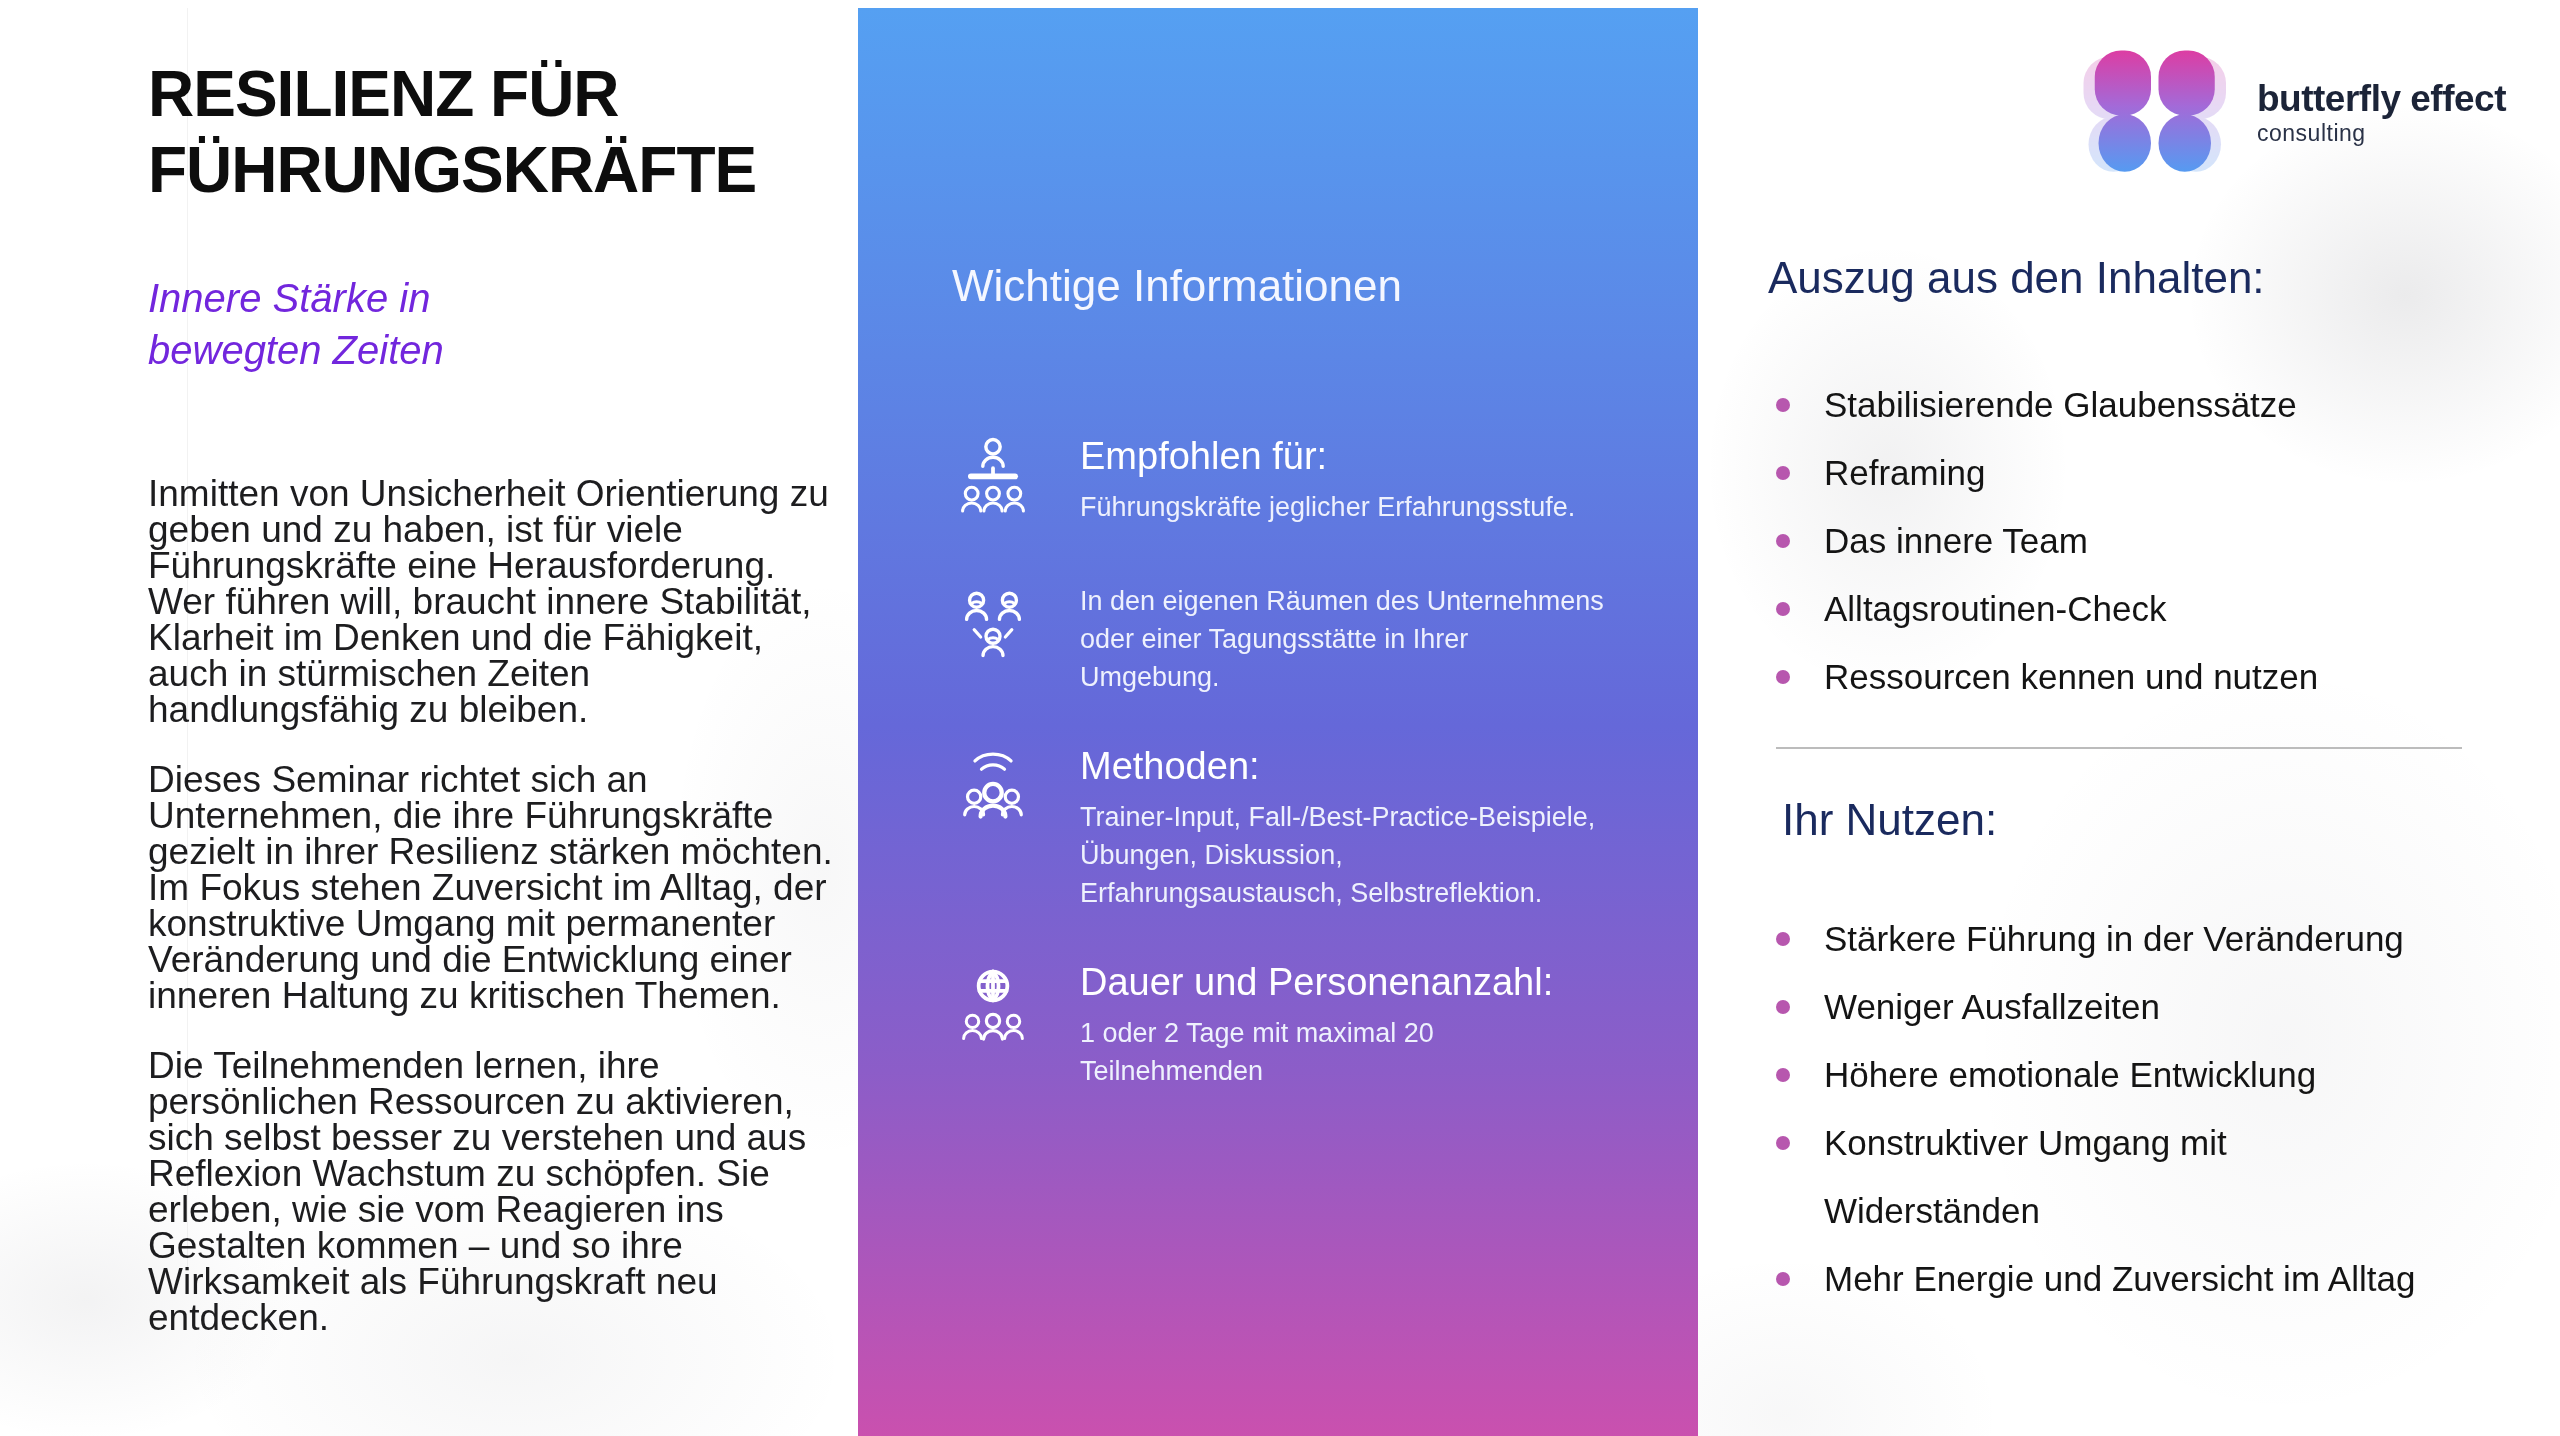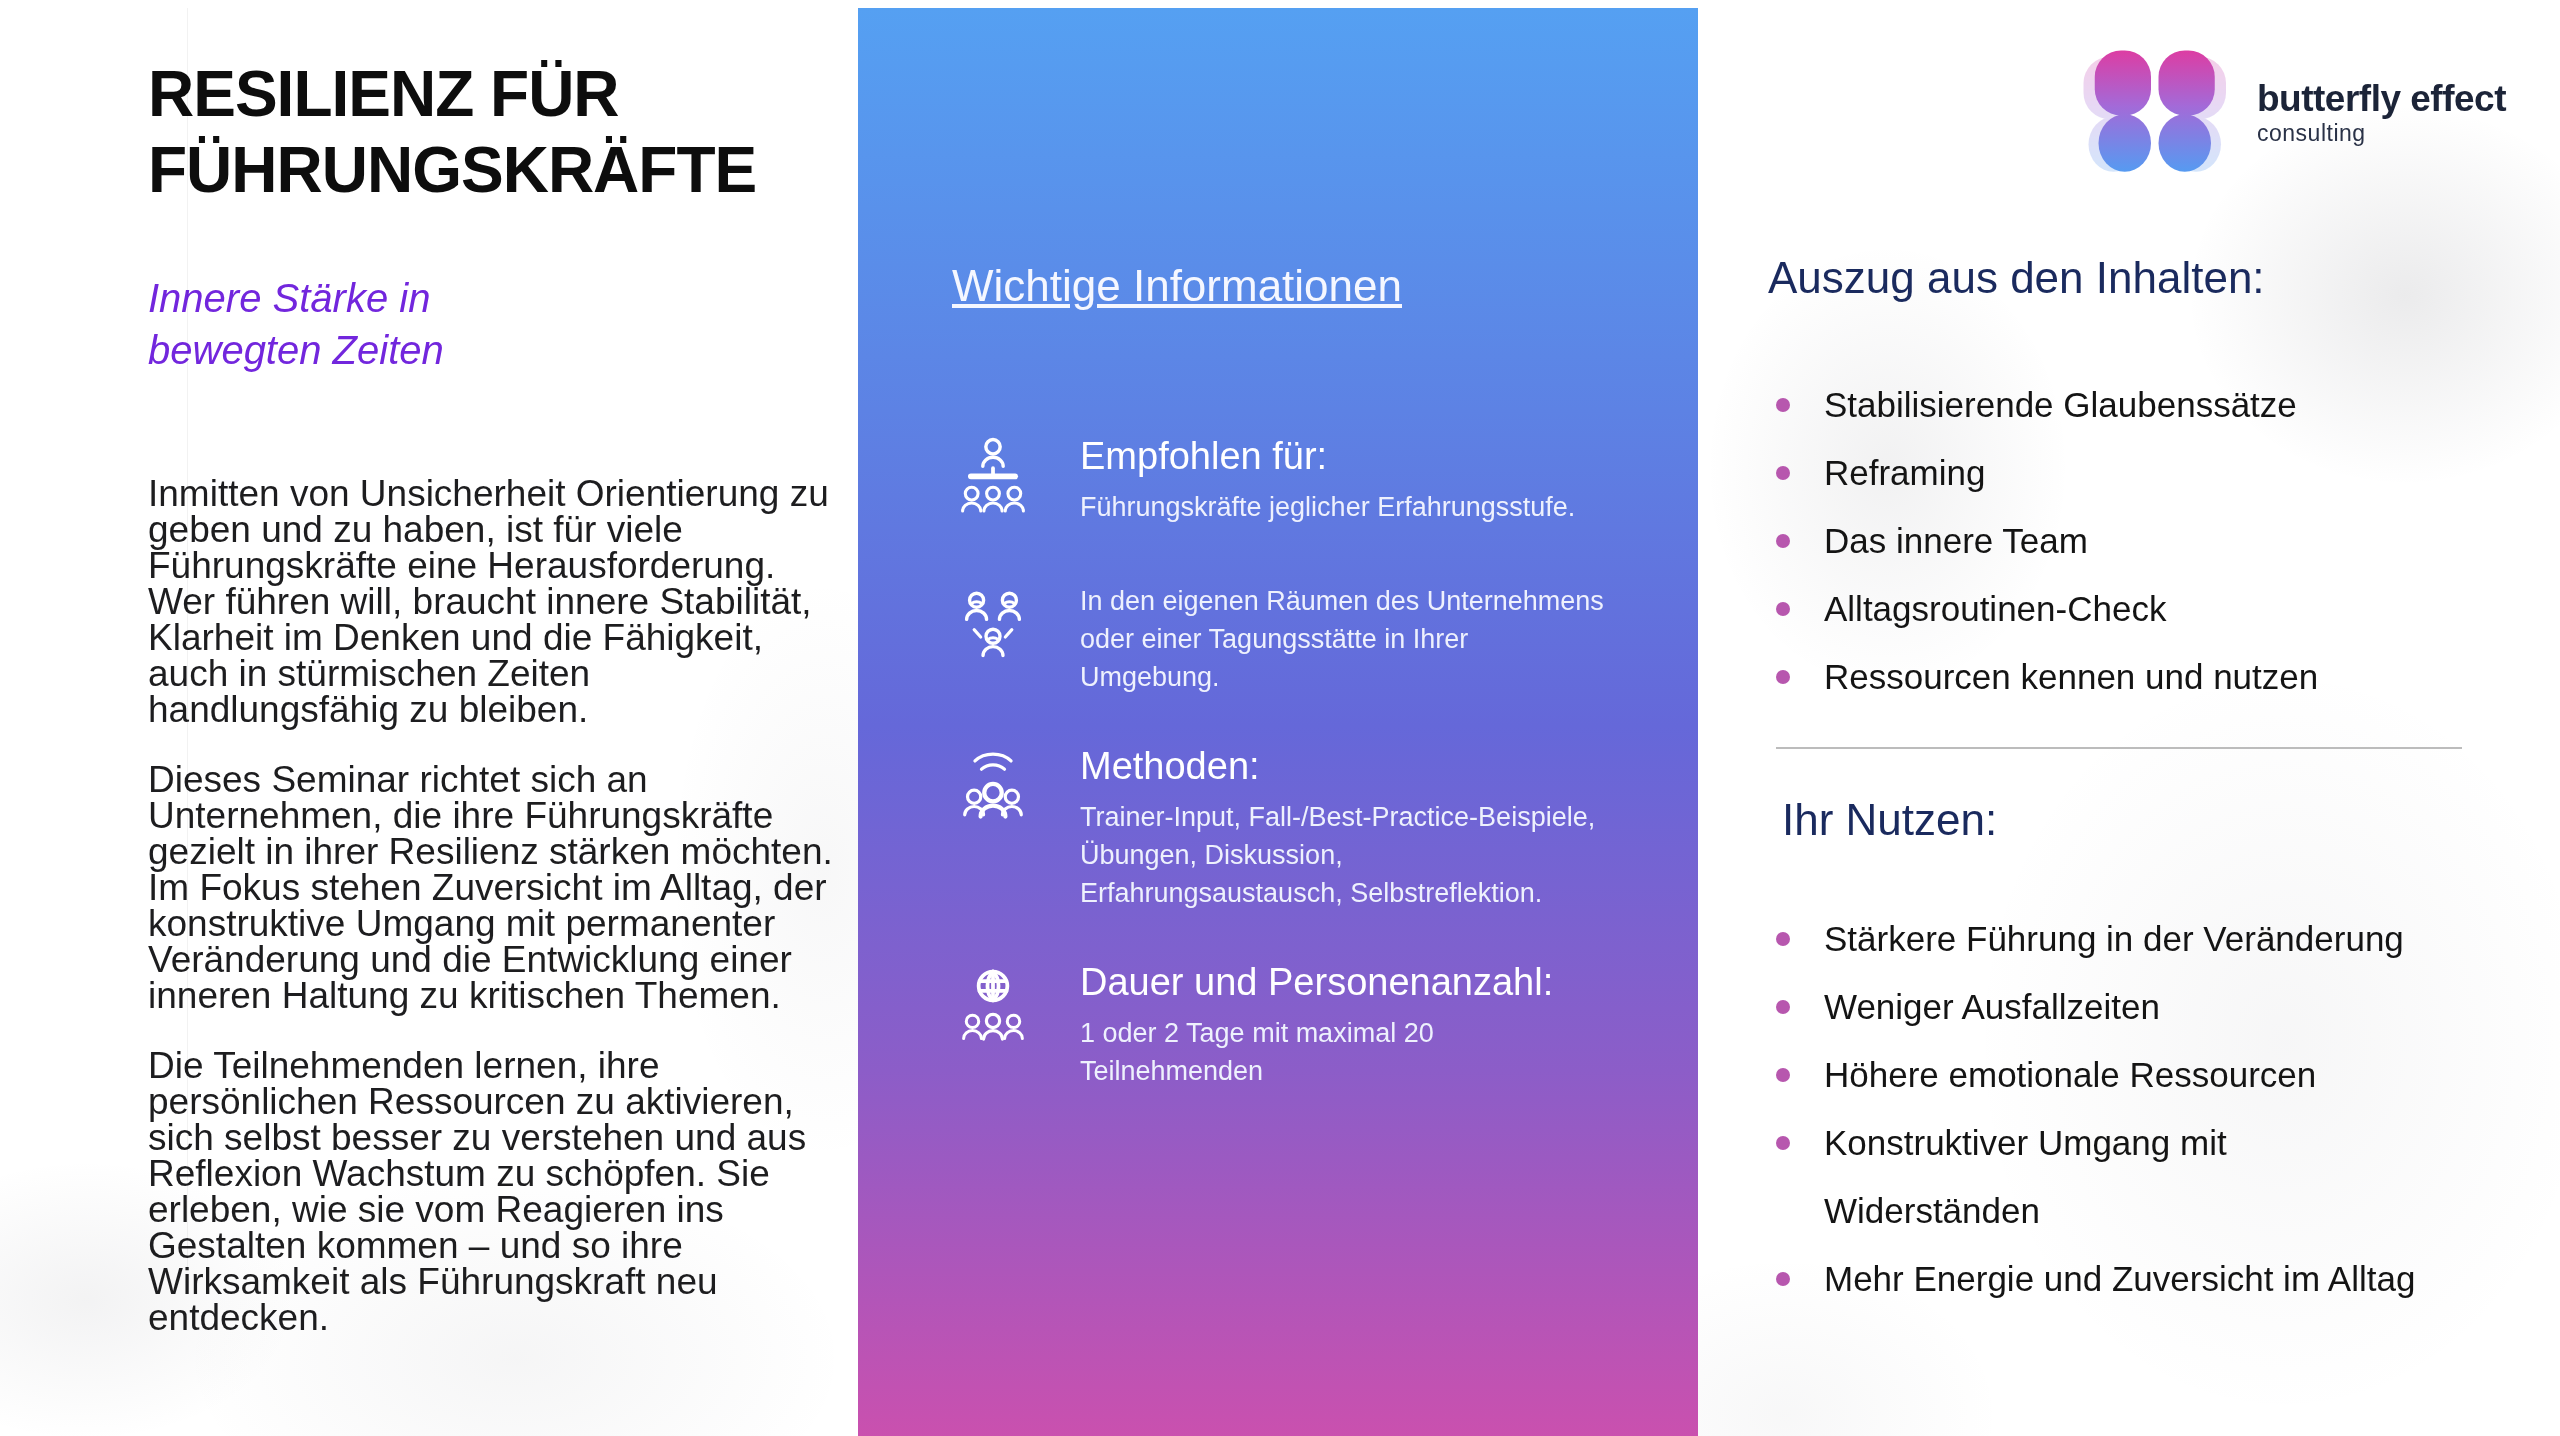--- a/index.html
+++ b/index.html
@@ -27,21 +27,21 @@
 
   
   .left-inner{position:absolute;left:148px;top:48px;width:700px;}
   .page-title{width:660px;font-size:64px;line-height:76px;font-weight:800;letter-spacing:-1px;color:#0d0d0d;margin:0;}
   .subtitle{width:440px;margin-top:64px;font-size:40px;line-height:52px;font-style:italic;font-weight:500;color:#7226dd;}
   .intro{margin-top:100px;width:692px;}
   .intro p{margin:0 0 34px 0;font-size:37px;line-height:36px;color:#1d1d1f;}
 
   
   .mid-inner{position:absolute;left:94px;top:250px;width:700px;color:#fff;}
-  .mid-heading{font-size:44px;line-height:56px;font-weight:400;color:#f5f7ff;margin:0 0 118px 0;text-decoration:underline;}
+  .mid-heading{font-size:44px;line-height:56px;font-weight:400;color:#f5f7ff;margin:0 0 118px 0;}
   .info-section{display:flex;gap:46px;margin-bottom:46px;}
   .info-section.first{margin-bottom:56px;}
   .info-icon{flex:0 0 82px;width:82px;height:92px;}
   .info-icon svg{width:82px;height:92px;display:block;}
   .info-title{font-size:38px;line-height:48px;font-weight:400;color:#ffffff;margin:0 0 8px 0;}
   .info-body{width:524px;font-size:27px;line-height:38px;color:#eef1fd;margin:0;}
 
   
   .right-inner{position:absolute;left:70px;top:243px;width:740px;}
   .right-heading{font-size:44px;line-height:54px;font-weight:500;color:#1a2a5e;margin:0;}
@@ -211,21 +211,21 @@
         <li>Ressourcen kennen und nutzen</li>
       </ul>
 
       <div class="divider"></div>
 
       <h2 class="right-heading benefits-heading">Ihr Nutzen:</h2>
 
       <ul class="dot-list benefits">
         <li>Stärkere Führung in der Veränderung</li>
         <li>Weniger Ausfallzeiten</li>
-        <li>Höhere emotionale Ressourcen</li>
+        <li>Höhere emotionale Entwicklung</li>
         <li>Konstruktiver Umgang mit
 Widerständen</li>
         <li>Mehr Energie und Zuversicht im Alltag</li>
       </ul>
     </div>
   </div>
 
 </div>
 
 </body></html>

